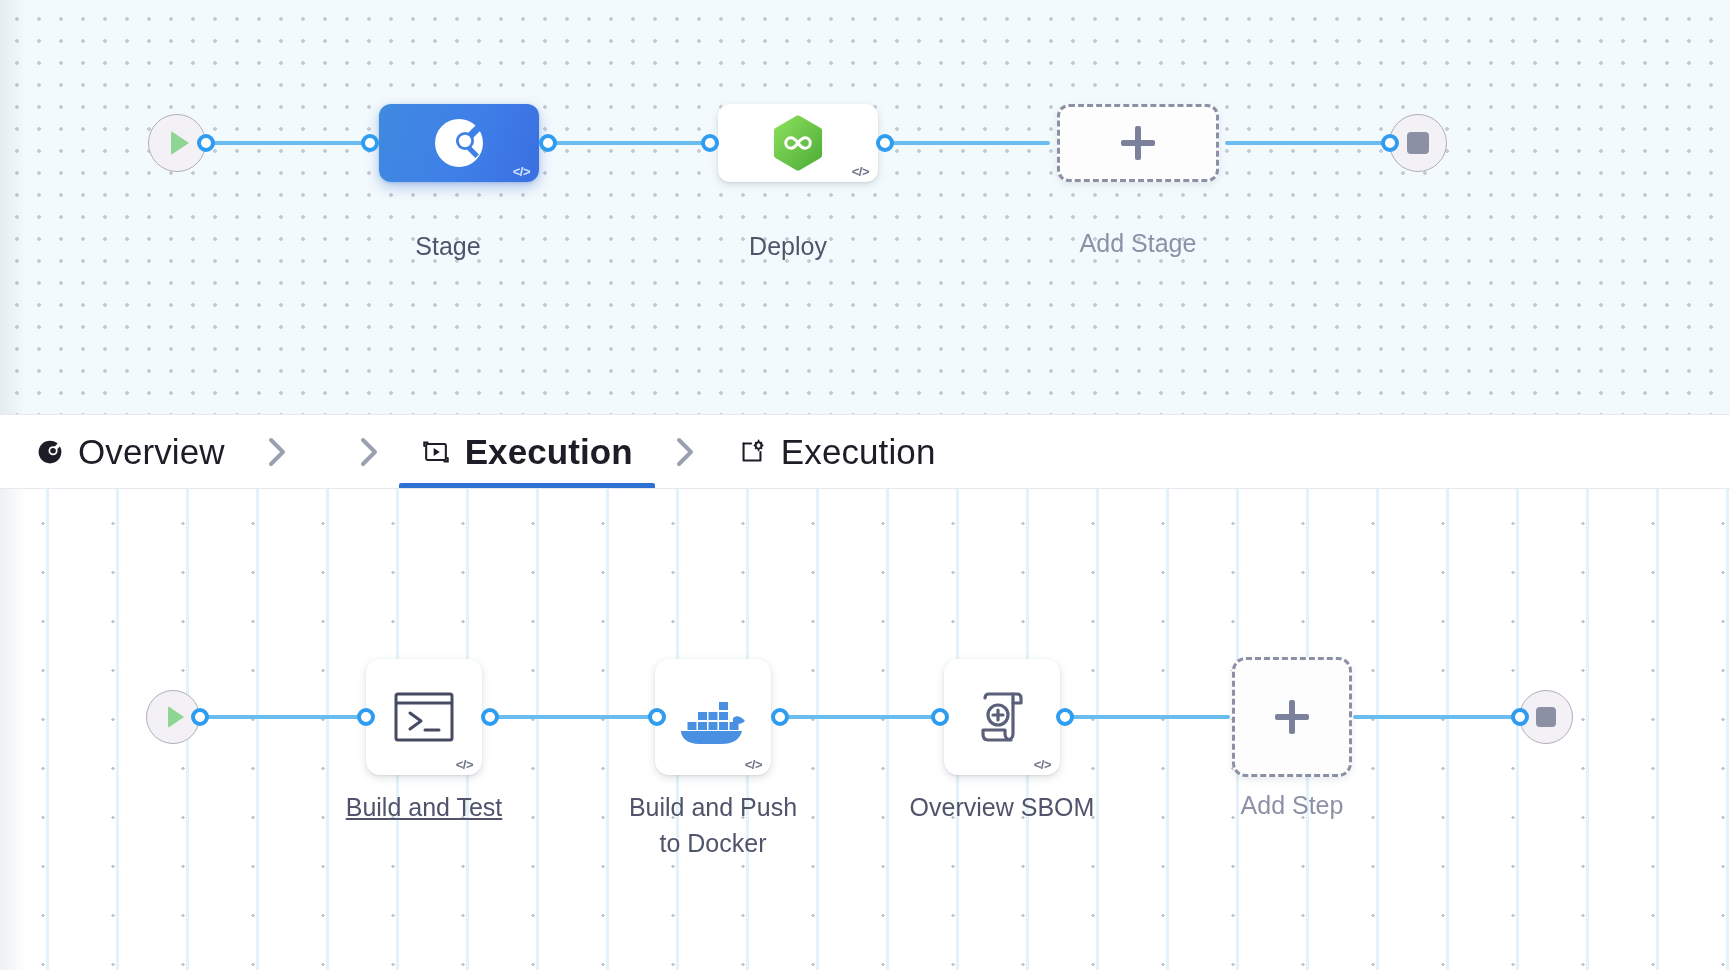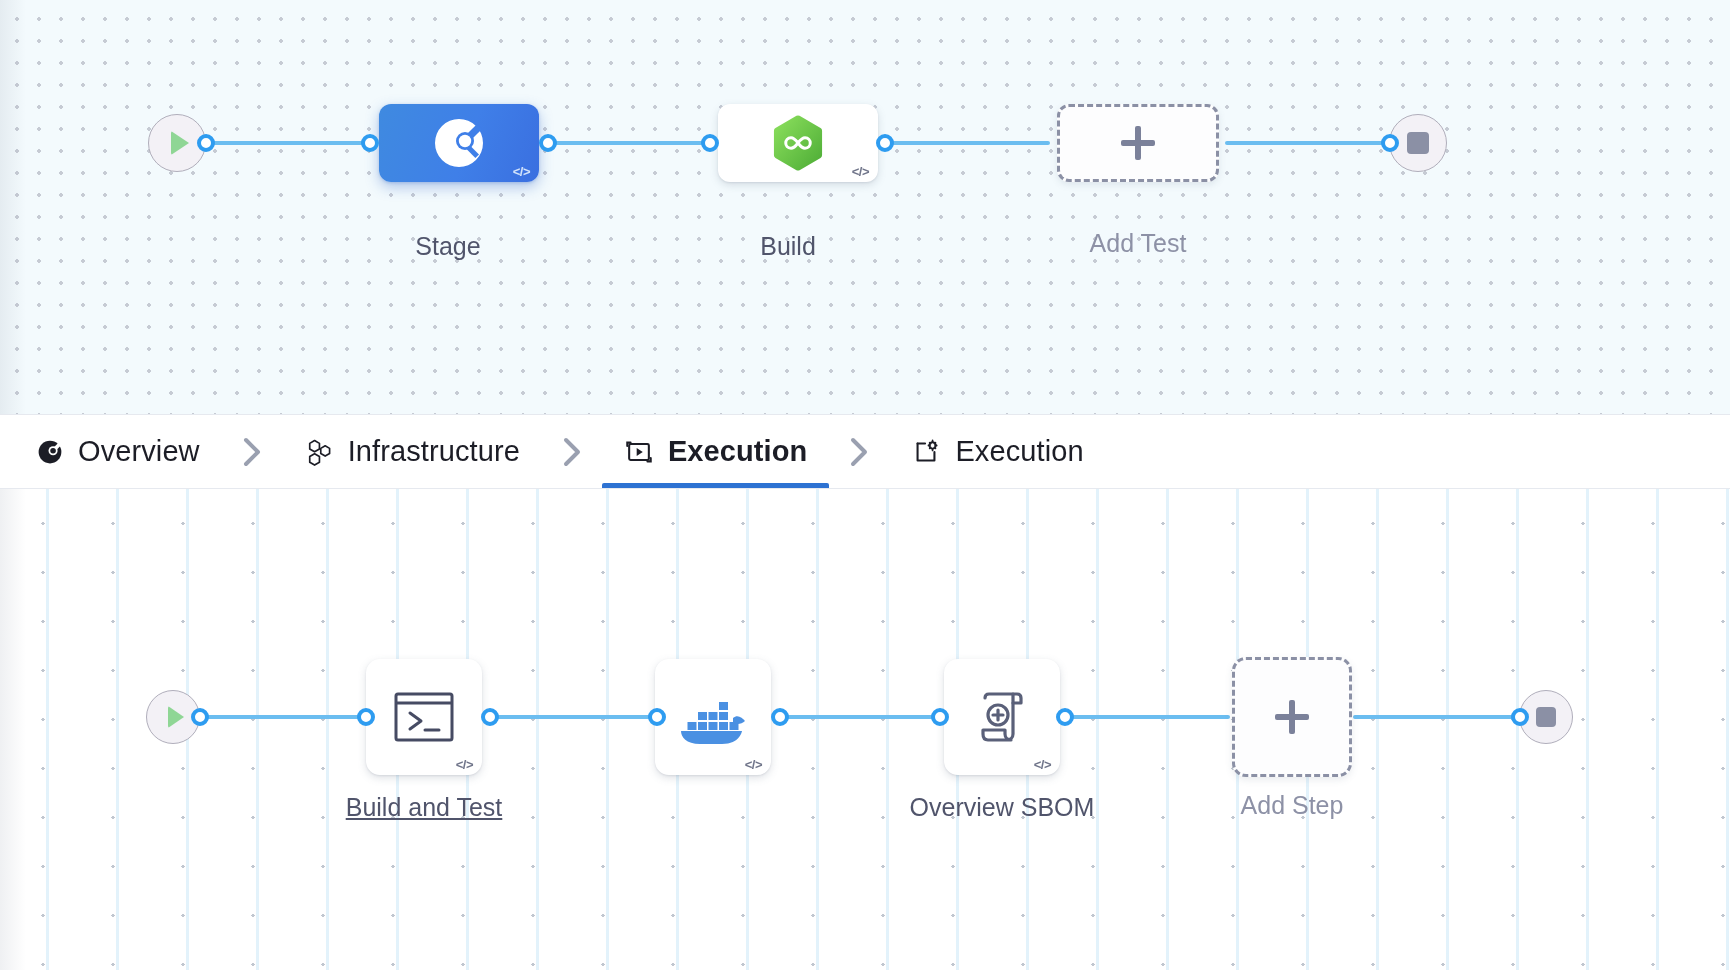--- a/index.html
+++ b/index.html
@@ -204,21 +204,21 @@
   }
   .tab {
     display: flex;
     align-items: center;
     gap: 14px;
     padding: 0 6px;
     position: relative;
     cursor: pointer;
   }
   .tab-label {
-    font-size: 29px;
+    font-size: 35px;
     color: #1c1d26;
     letter-spacing: .1px;
   }
   .tab.active .tab-label { font-weight: 700; }
   .tab.active::after {
     content: "";
     position: absolute;
     left: -16px; right: -16px;
     bottom: 0;
     height: 5px;
@@ -280,26 +280,26 @@
             <stop offset="100%" stop-color="#4fae37"></stop>
           </linearGradient>
         </defs>
         <path d="M32 4 L56 18 L56 46 L32 60 L8 46 L8 18 Z" fill="url(#cdgrad)" rx="6" stroke="url(#cdgrad)" stroke-width="7" stroke-linejoin="round"></path>
         <path d="M24 38 C16 38 16 26 24 26 C31 26 33 38 40 38 C48 38 48 26 40 26 C33 26 31 38 24 38 Z" fill="none" stroke="#ffffff" stroke-width="3.4" stroke-linecap="round"></path>
       </svg>
       <span class="code-badge">&lt;/&gt;</span>
     </div>
     <div class="port" style="left:710px; top:143px;"></div>
     <div class="port" style="left:885px; top:143px;"></div>
-    <div class="node-label" style="left:788px; top:228px;">Build</div>
+    <div class="node-label" style="left:788px; top:228px;">Deploy</div>
 
     <div class="node node-add stage" style="left:1138px; top:143px;">
       <div class="plus"></div>
     </div>
-    <div class="node-label muted" style="left:1138px; top:225px;">Add Test</div>
+    <div class="node-label muted" style="left:1138px; top:225px;">Add Stage</div>
 
     <div class="port" style="left:1390px; top:143px;"></div>
     <div class="terminus" style="left:1418px; top:143px; width:58px; height:58px;">
       <div class="stop-sq"></div>
     </div>
   </div>
 
   <div id="tabbar">
 
     <div class="tab">
@@ -313,32 +313,20 @@
       </span>
       <span class="tab-label">Overview</span>
     </div>
 
     <div class="tab-sep">
       <svg width="26" height="40" viewBox="0 0 26 40">
         <path d="M7 8 L19 20 L7 32" fill="none" stroke="#9aa0b0" stroke-width="4" stroke-linecap="round" stroke-linejoin="round"></path>
       </svg>
     </div>
 
-    <div class="tab">
-      <span class="tab-icon">
-        <svg width="30" height="30" viewBox="0 0 34 34">
-          <g fill="none" stroke="#1c1d26" stroke-width="1.9" stroke-linejoin="round">
-            <path d="M12 4 L17.5 7.2 L17.5 13.6 L12 16.8 L6.5 13.6 L6.5 7.2 Z"></path>
-            <path d="M24 10 L29 12.9 L29 18.7 L24 21.6 L19 18.7 L19 12.9 Z"></path>
-            <path d="M12 19 L17.5 22.2 L17.5 28.6 L12 31.8 L6.5 28.6 L6.5 22.2 Z"></path>
-          </g>
-        </svg>
-      </span>
-      <span class="tab-label">Infrastructure</span>
-    </div>
 
     <div class="tab-sep">
       <svg width="26" height="40" viewBox="0 0 26 40">
         <path d="M7 8 L19 20 L7 32" fill="none" stroke="#9aa0b0" stroke-width="4" stroke-linecap="round" stroke-linejoin="round"></path>
       </svg>
     </div>
 
     <div class="tab active">
       <span class="tab-icon">
         <svg width="30" height="30" viewBox="0 0 32 32">
@@ -411,20 +399,22 @@
           <rect x="43" y="34" width="9" height="8"></rect>
           <rect x="53.5" y="34" width="9" height="8"></rect>
           <path d="M5 43 L66 43 C66 43 64 56 46 56 L24 56 C10 56 5 49 5 43 Z"></path>
           <path d="M57 30 C62 26 66 30 69 33 C66 36 61 37 57 35 Z"></path>
         </g>
       </svg>
       <span class="code-badge">&lt;/&gt;</span>
     </div>
     <div class="port" style="left:657px; top:228px;"></div>
     <div class="port" style="left:780px; top:228px;"></div>
+    <div class="node-label" style="left:713px; top:300px;">Build and Push
+to Docker</div>
 
     <div class="node node-card node-step" style="left:1002px; top:228px;">
       <svg width="62" height="62" viewBox="0 0 62 62">
         <g fill="none" stroke="#5a6079" stroke-width="3.2" stroke-linejoin="round" stroke-linecap="round">
           <path d="M14 12 C14 9 16 8 18 8 L46 8 C48 8 50 9 50 12 L50 17 L42 17"></path>
           <path d="M42 8 L42 48 C42 52 39 54 36 54 L17 54 C14 54 12 52 12 48 L12 44 L34 44 L34 48 C34 52 37 54 40 54"></path>
           <circle cx="27" cy="29" r="10"></circle>
           <path d="M27 24 L27 34 M22 29 L32 29"></path>
         </g>
       </svg>

